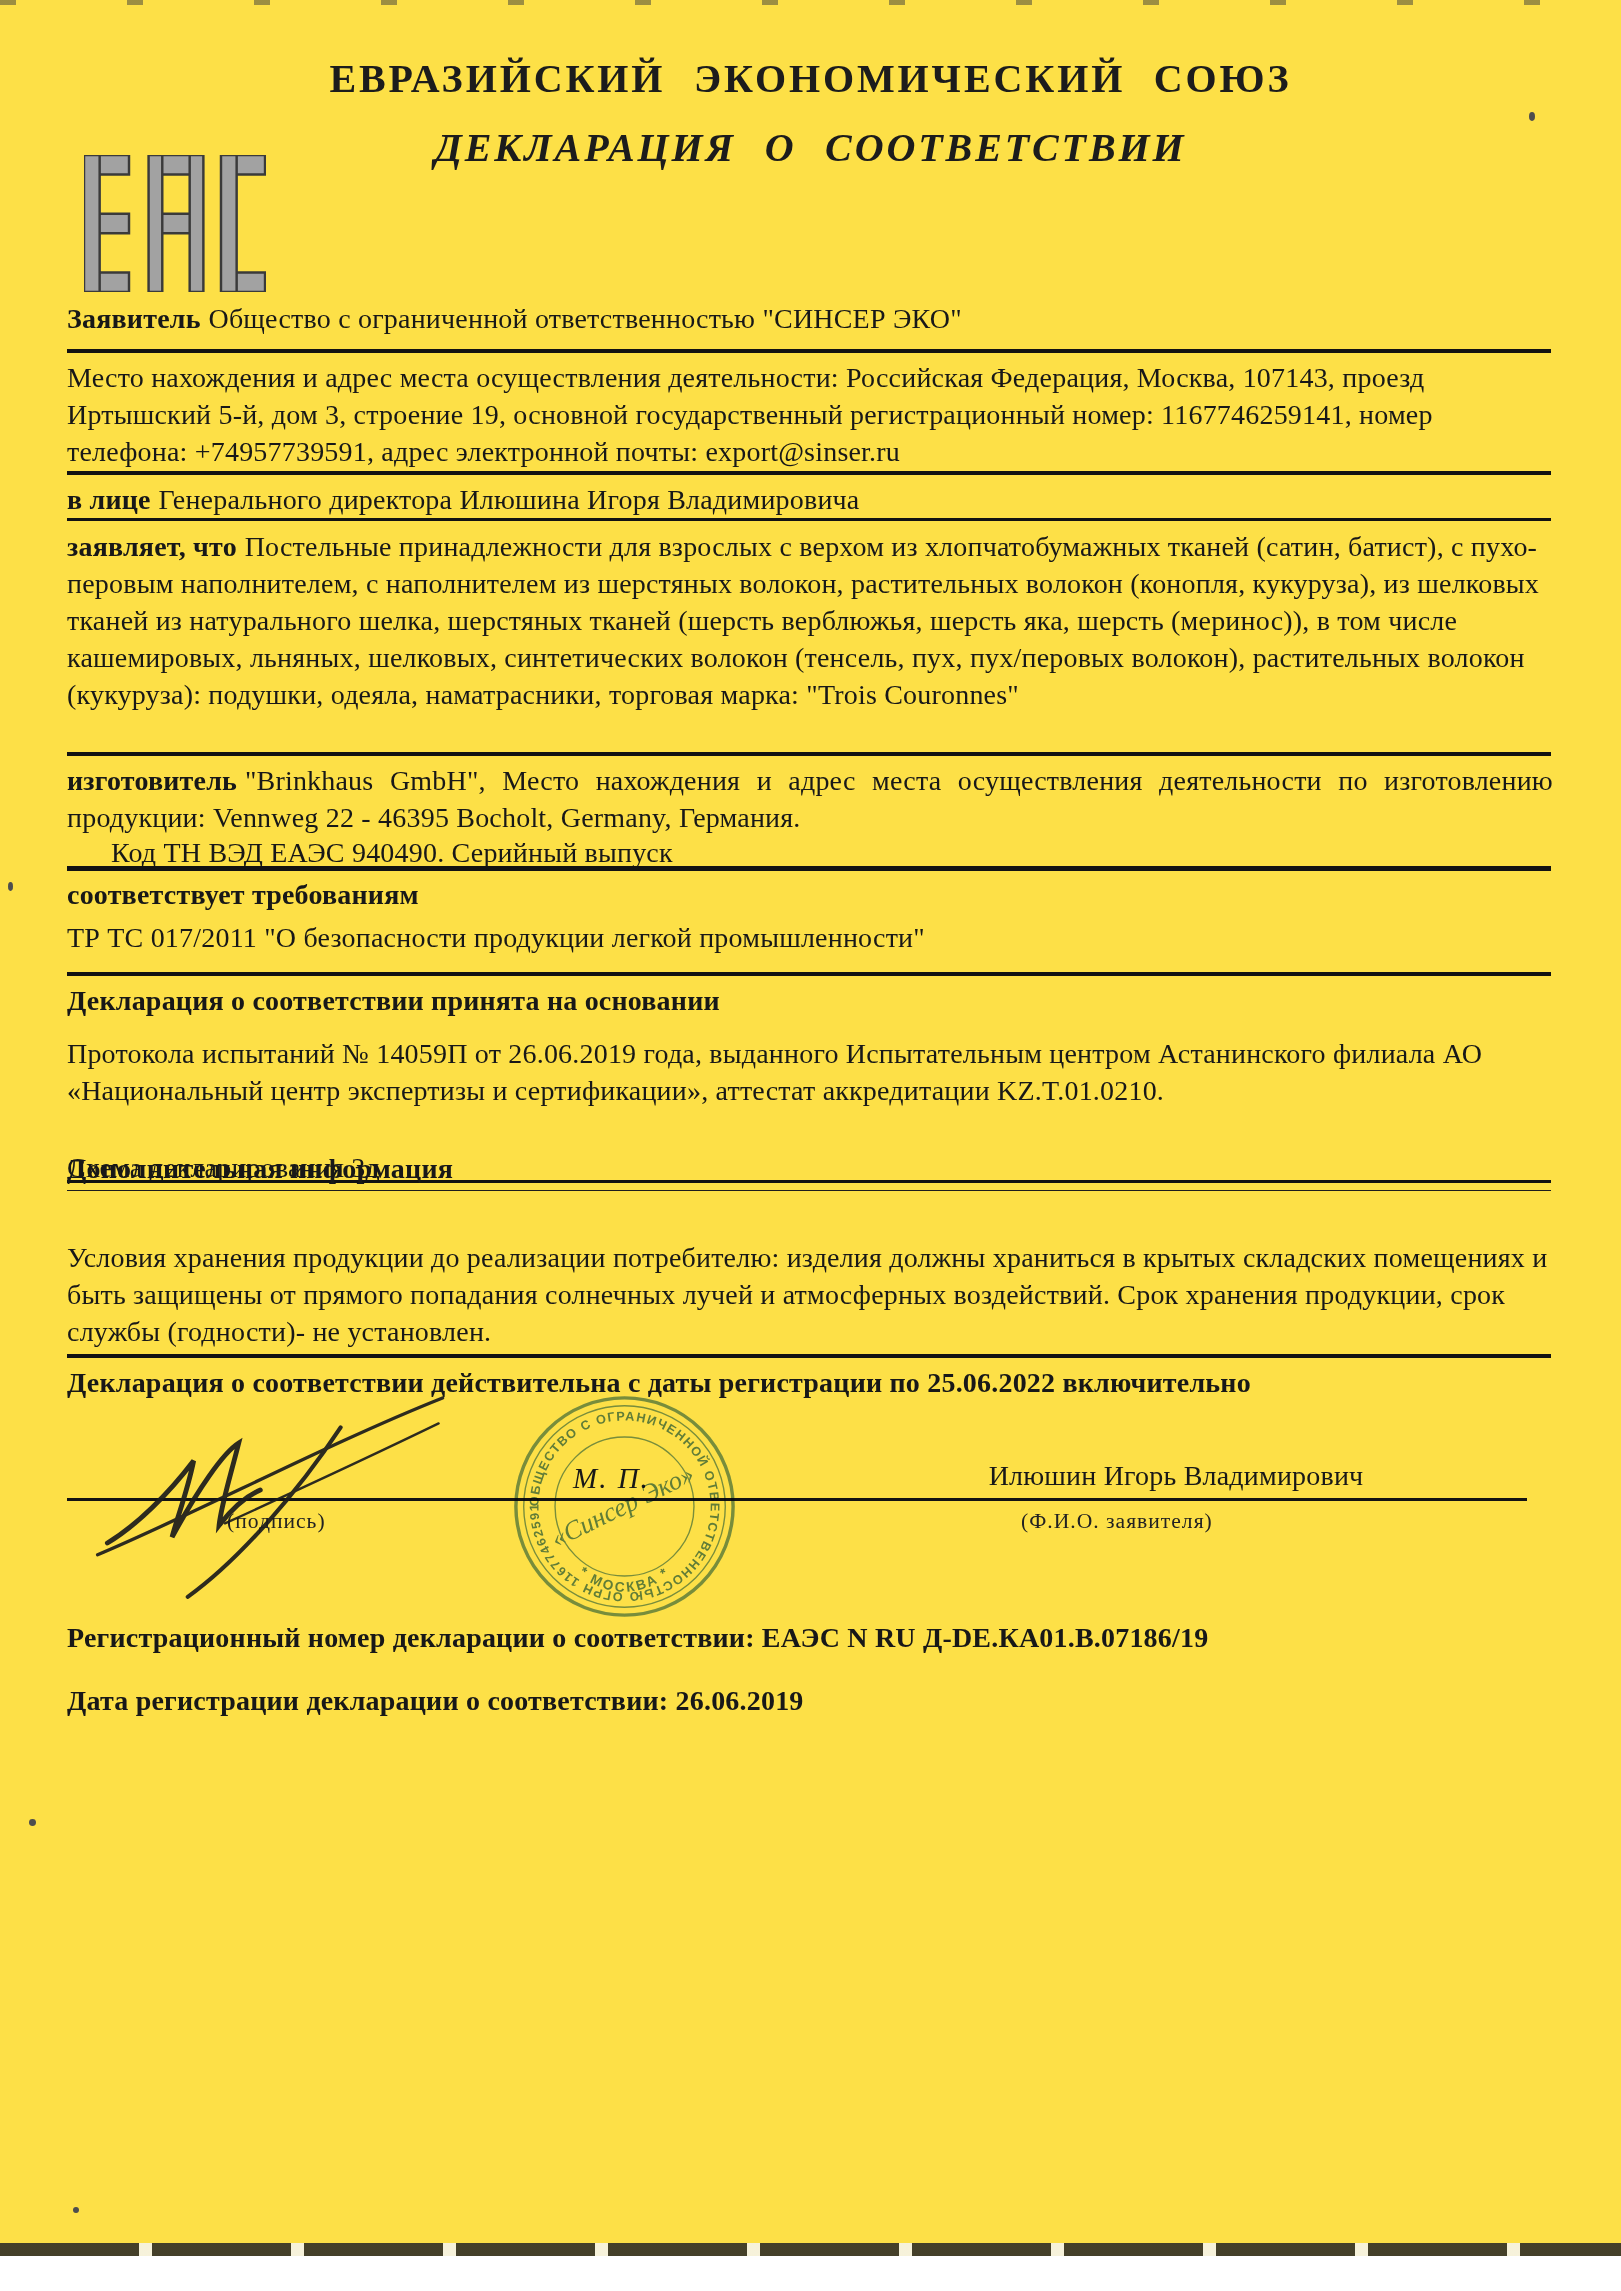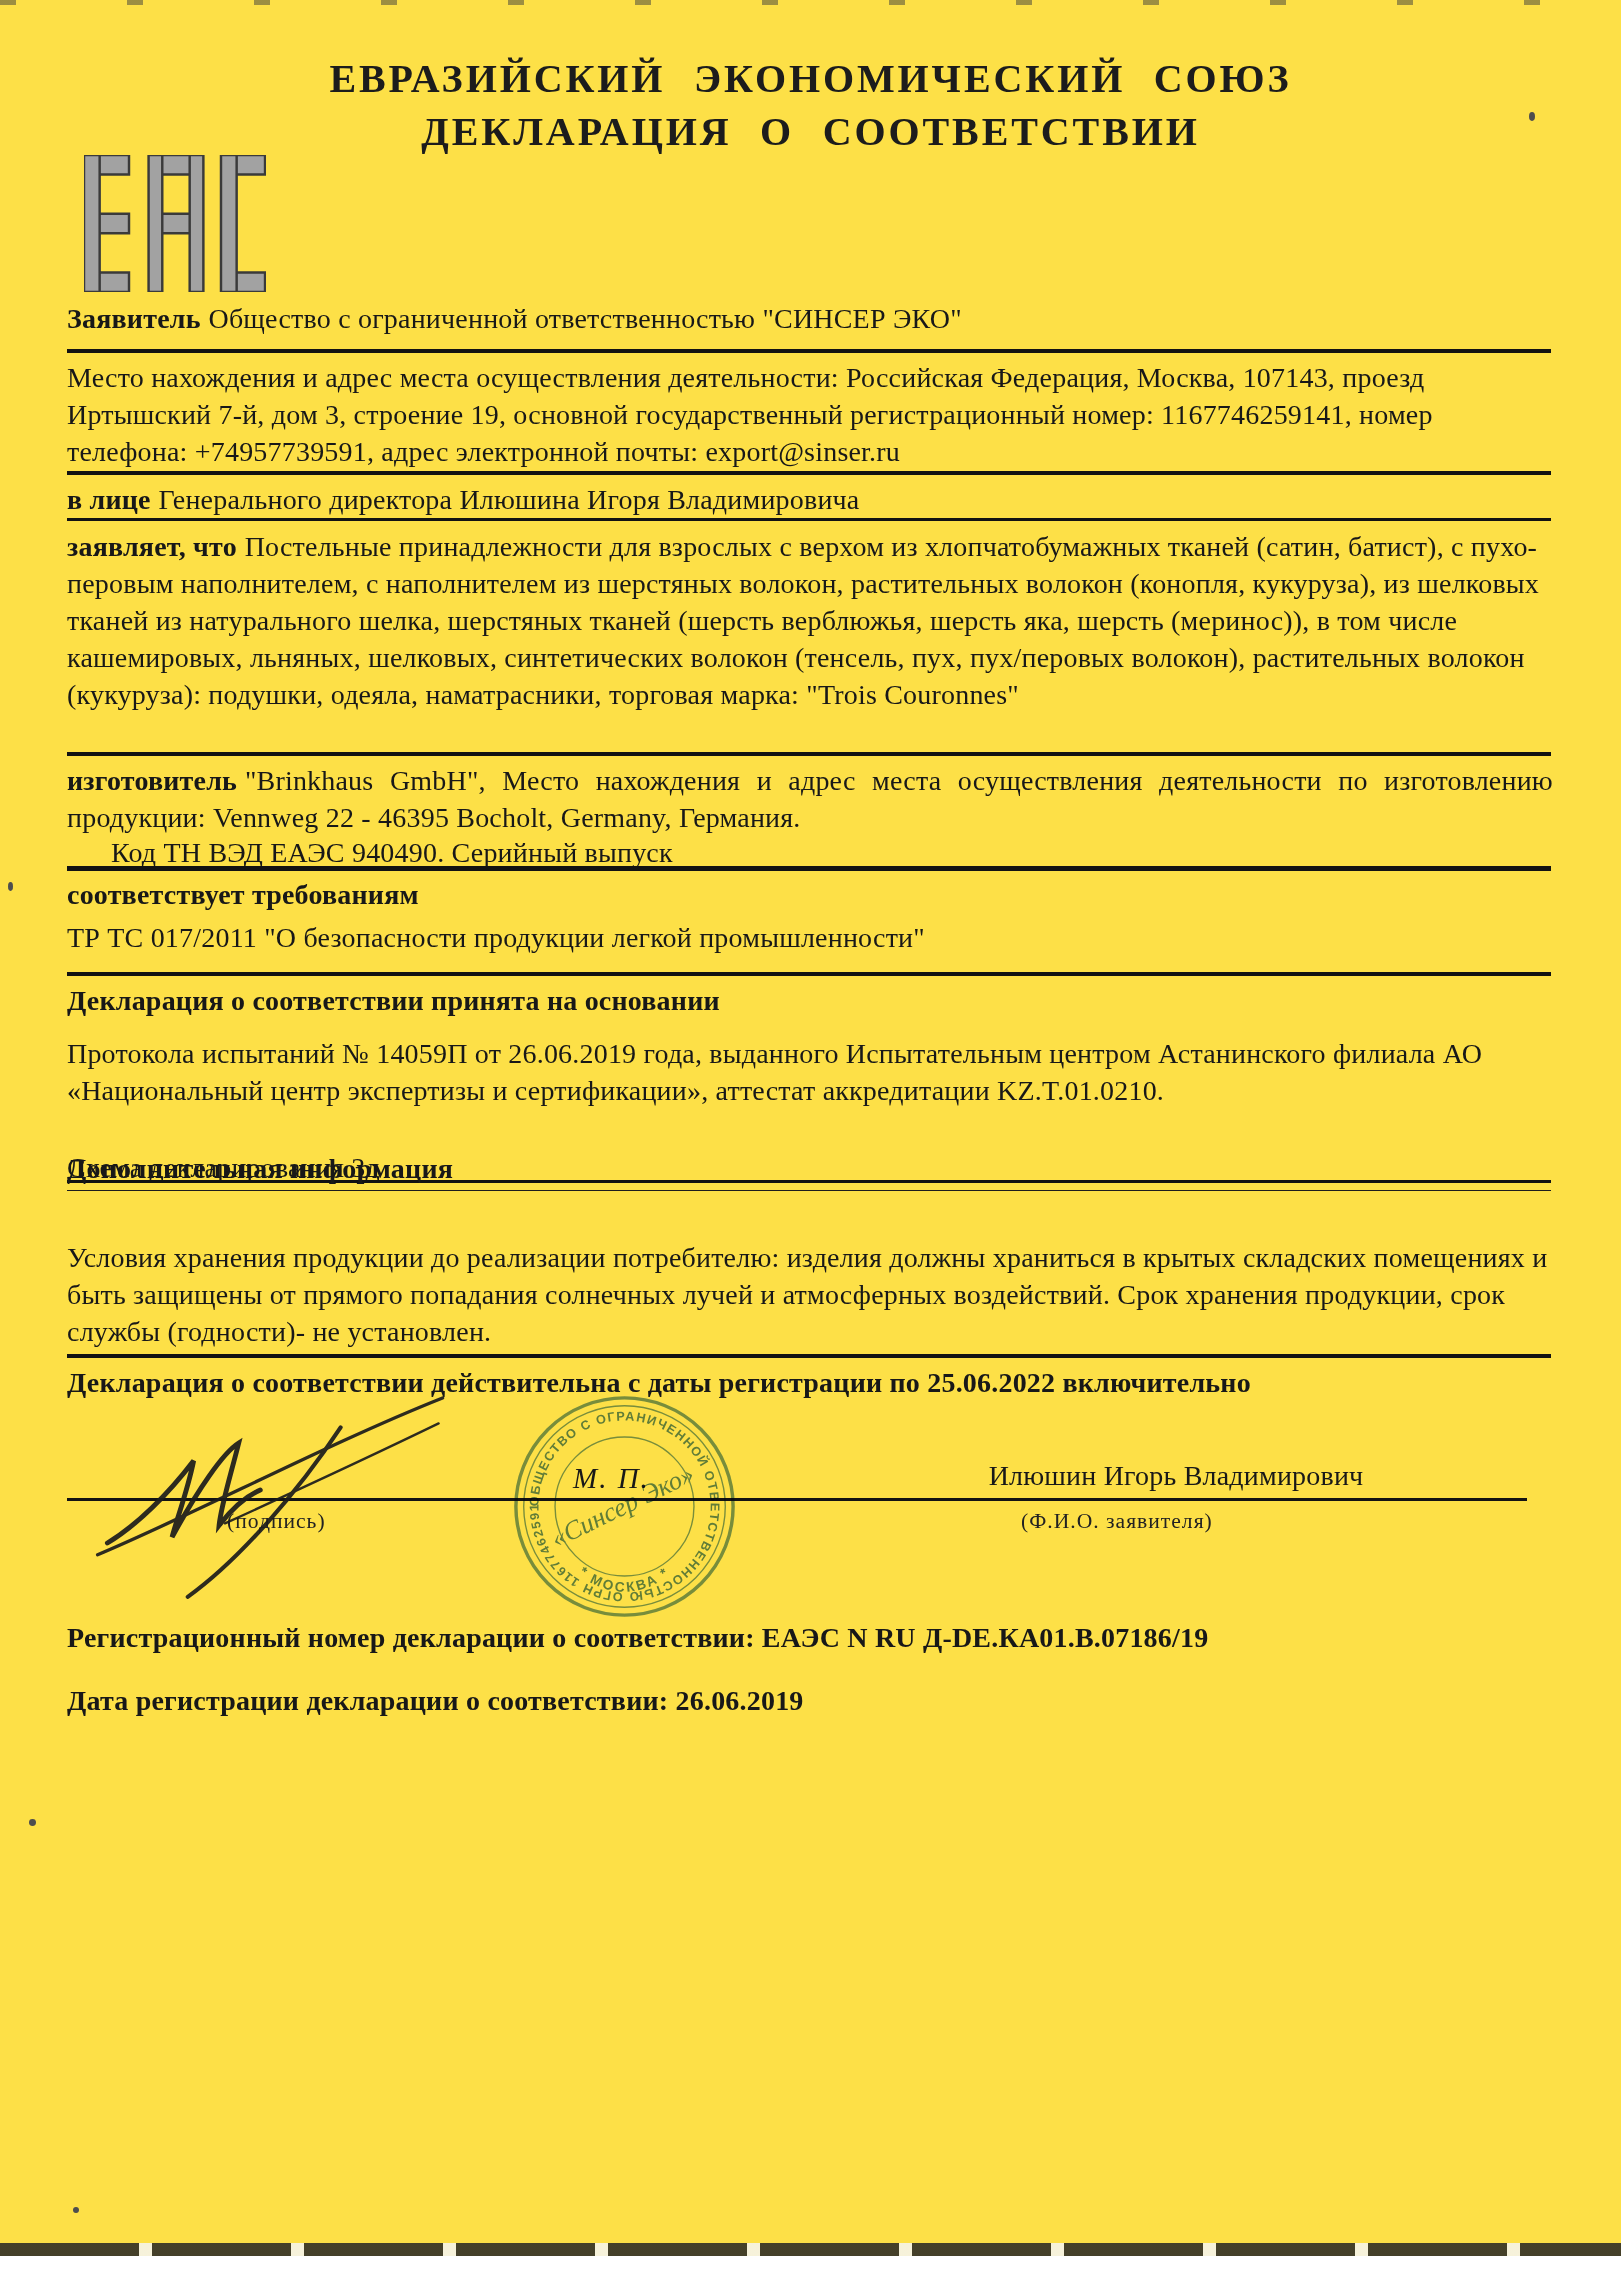--- a/index.html
+++ b/index.html
@@ -30,38 +30,38 @@
   .just{text-align:justify;}
 </style>
 </head>
 <body>
 
 <div class="doc">
 
   <div class="edge-top"></div>
 
   <h1 class="abs title" style="top:55px;">ЕВРАЗИЙСКИЙ ЭКОНОМИЧЕСКИЙ СОЮЗ</h1>
-  <h1 class="abs title" style="top:108px;">ДЕКЛАРАЦИЯ О СООТВЕТСТВИИ</h1>
+  <h1 class="abs title" style="top:124px;font-style:italic;">ДЕКЛАРАЦИЯ О СООТВЕТСТВИИ</h1>
 
   <div class="abs" style="left:84px;top:155px;width:182px;height:137px;">
     <svg width="182" height="137" viewBox="0 0 186 140">
       <g fill="#a2a2a2" stroke="#3a3a3a" stroke-width="2.5">
         <path d="M0,0 h16 v140 h-16 z M16,0 h30 v20 h-30 z M16,60 h30 v20 h-30 z M16,120 h30 v20 h-30 z"></path>
         <path d="M66,0 h14 v140 h-14 z M108,0 h14 v140 h-14 z M80,0 h28 v20 h-28 z M80,60 h28 v20 h-28 z"></path>
         <path d="M140,0 h16 v140 h-16 z M156,0 h29 v20 h-29 z M156,120 h29 v20 h-29 z"></path>
       </g>
     </svg>
   </div>
 
   <p class="abs body-text par" style="top:300px;">
     <span class="lbl">Заявитель</span><span>Общество с ограниченной ответственностью "СИНСЕР ЭКО"</span>
   </p>
   <div class="rule" style="top:349px;height:3.9px;"></div>
 
-  <p class="abs body-text par" style="top:359px;line-height:37px;">Место нахождения и адрес места осуществления деятельности: Российская Федерация, Москва, 107143, проезд Иртышский 7-й, дом 3, строение 19, основной государственный регистрационный номер: 1167746259141, номер телефона: +74957739591, адрес электронной почты: export@sinser.ru</p>
+  <p class="abs body-text par" style="top:359px;line-height:37px;">Место нахождения и адрес места осуществления деятельности: Российская Федерация, Москва, 107143, проезд Иртышский 5-й, дом 3, строение 19, основной государственный регистрационный номер: 1167746259141, номер телефона: +74957739591, адрес электронной почты: export@sinser.ru</p>
   <div class="rule" style="top:471px;height:3.9px;"></div>
 
   <p class="abs body-text par" style="top:481px;">
     <span class="lbl">в лице</span><span>Генерального директора Илюшина Игоря Владимировича</span>
   </p>
   <div class="rule" style="top:518px;height:2.9px;"></div>
 
   <p class="abs body-text par" style="top:528px;line-height:37px;">
     <span class="lbl">заявляет, что</span><span>Постельные принадлежности для взрослых с верхом из хлопчатобумажных тканей (сатин, батист), с пухо-перовым наполнителем, с наполнителем из шерстяных волокон, растительных волокон (конопля, кукуруза), из шелковых тканей из натурального шелка, шерстяных тканей (шерсть верблюжья, шерсть яка, шерсть (меринос)), в том числе кашемировых, льняных, шелковых, синтетических волокон (тенсель, пух, пух/перовых волокон), растительных волокон (кукуруза): подушки, одеяла, наматрасники, торговая марка: "Trois Couronnes"</span>
   </p>

